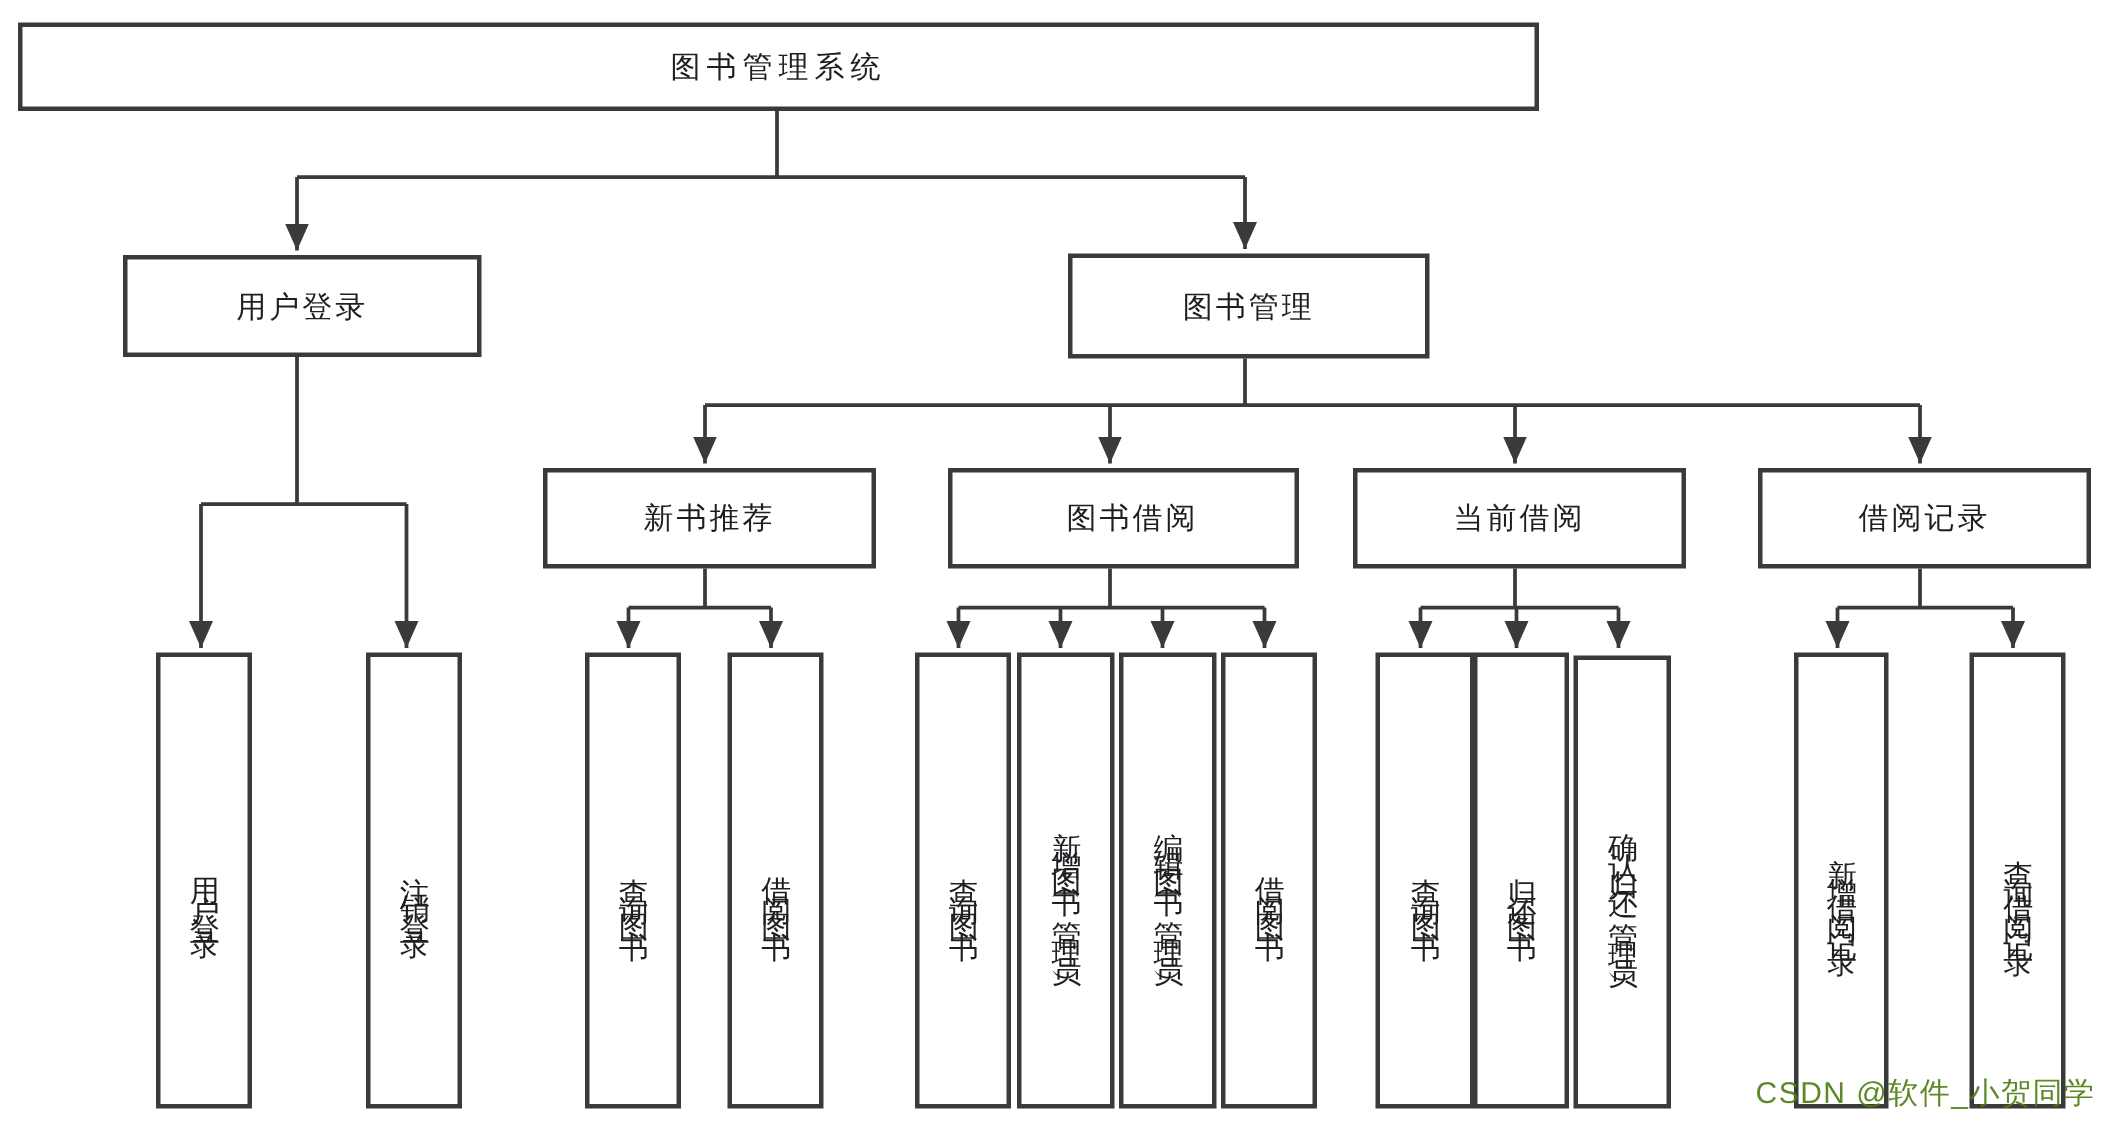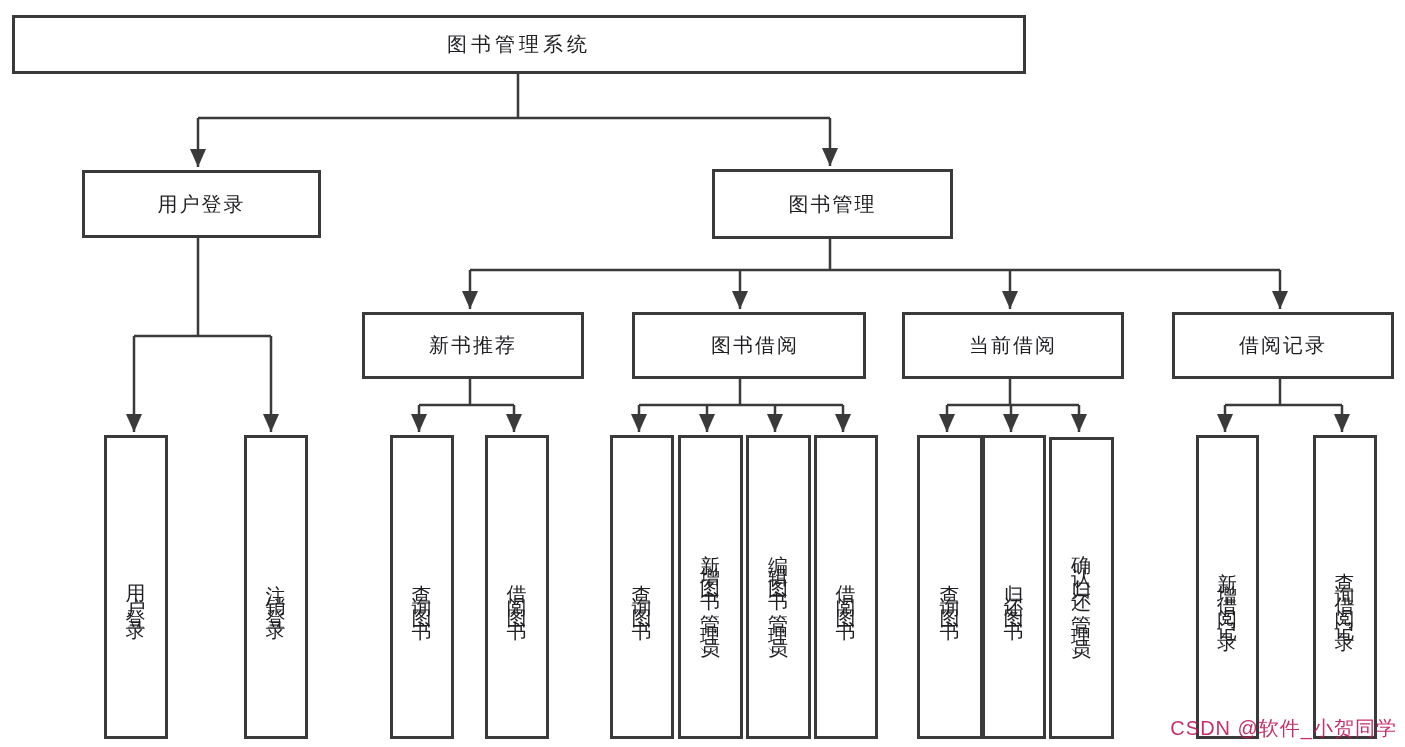--- a/index.html
+++ b/index.html
@@ -37,21 +37,21 @@
     text-orientation: mixed;
     font-size: 20px;
     letter-spacing: 12px;
     line-height: 1;
     margin-bottom: -12px;
   }
   .watermark {
     position: absolute;
     right: 8px; bottom: 5px;
     font-size: 20px;
-    color: #be185d;
+    color: #4d7c0f;
     letter-spacing: 1px;
     white-space: nowrap;
     z-index: 5;
     opacity: 0.9;
   }
 </style>
 </head>
 <body>
 
 <div class="stage">

